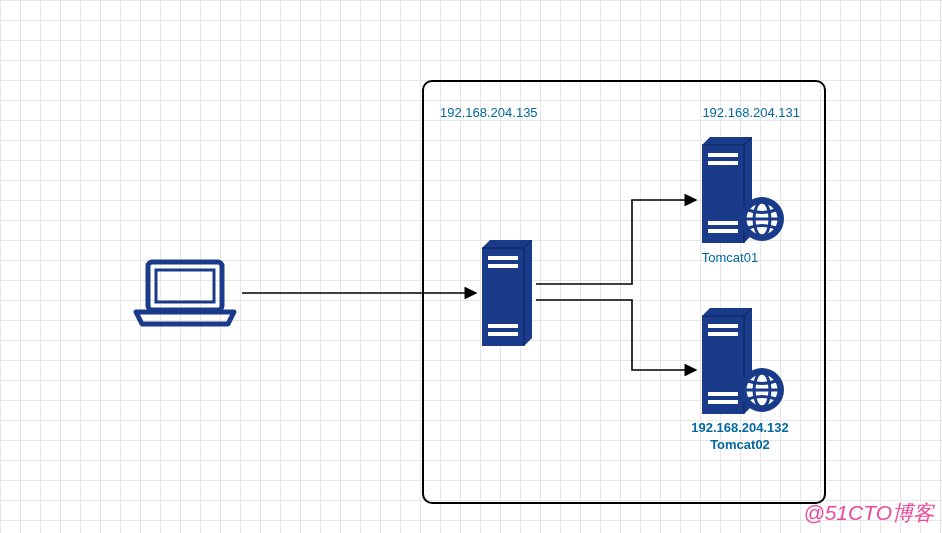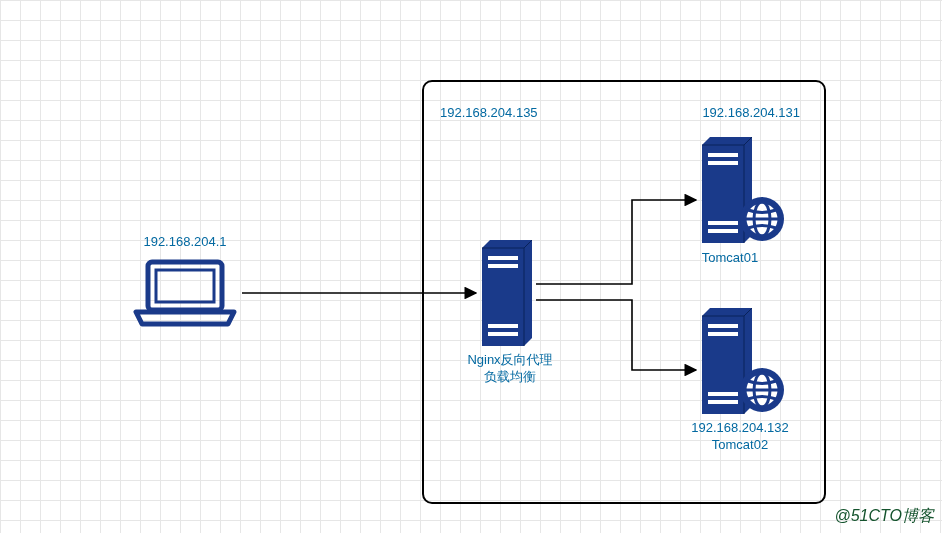--- a/index.html
+++ b/index.html
@@ -4,52 +4,47 @@
 <style>
   html,body{margin:0;padding:0;width:942px;height:533px;background:#fff;font-family:"Microsoft YaHei",Arial,sans-serif;color:#333;}
   .grid{position:absolute;inset:0;
     background-image:
       linear-gradient(to right,#e6e6e6 1px,transparent 1px),
       linear-gradient(to bottom,#e6e6e6 1px,transparent 1px);
     background-size:20px 20px;}
   .stage{position:relative;width:942px;height:533px;}
   .box{position:absolute;border:2px solid #000;border-radius:10px;}
   .label{position:absolute;font-size:13px;color:#0369a1;text-align:center;line-height:1.3;}
-  .watermark{position:absolute;right:8px;bottom:6px;font-size:16px;font-style:italic;color:#14532d;}
+  .watermark{position:absolute;right:8px;bottom:6px;font-size:21px;font-style:italic;color:#ec4899;}
   svg{position:absolute;overflow:visible;}
 </style>
 </head>
 <body>
 
 <div class="stage">
   <div class="grid"></div>
 
   <div class="box" style="left:422px;top:80px;width:400px;height:420px;"></div>
 
   <svg style="left:130px;top:258px;" width="110" height="70" viewBox="0 0 110 70">
     <rect x="18" y="4" width="74" height="48" rx="4" fill="none" stroke="#1a3a8a" stroke-width="5"></rect>
     <rect x="26" y="12" width="58" height="32" fill="none" stroke="#1a3a8a" stroke-width="3"></rect>
     <path d="M6 54 H104 L98 66 H12 Z" fill="none" stroke="#1a3a8a" stroke-width="5" stroke-linejoin="round"></path>
   </svg>
-  <div class="label" style="left:120px;top:234px;width:130px;">192.168.204.1</div>
 
   <svg style="left:480px;top:238px;" width="54" height="110" viewBox="0 0 54 110">
     <path d="M2 10 L10 2 H52 V100 L44 108 H2 Z" fill="#1a3a8a"></path>
     <path d="M2 10 H44 V108" fill="none" stroke="#09225a" stroke-width="1"></path>
     <path d="M44 10 L52 2" stroke="#09225a" stroke-width="1"></path>
     <rect x="8" y="18" width="30" height="4" fill="#fff"></rect>
     <rect x="8" y="26" width="30" height="4" fill="#fff"></rect>
     <rect x="8" y="86" width="30" height="4" fill="#fff"></rect>
     <rect x="8" y="94" width="30" height="4" fill="#fff"></rect>
   </svg>
   <div class="label" style="left:440px;top:105px;width:140px;text-align:left;">192.168.204.135</div>
-  <div class="label" style="left:440px;top:352px;width:140px;">
-    <span>Nginx反向代理</span><br>
-    <span>负载均衡</span>
-  </div>
 
   <svg style="left:700px;top:135px;" width="90" height="110" viewBox="0 0 90 110">
     <path d="M2 10 L10 2 H52 V100 L44 108 H2 Z" fill="#1a3a8a"></path>
     <path d="M2 10 H44 V108" fill="none" stroke="#09225a" stroke-width="1"></path>
     <path d="M44 10 L52 2" stroke="#09225a" stroke-width="1"></path>
     <rect x="8" y="18" width="30" height="4" fill="#fff"></rect>
     <rect x="8" y="26" width="30" height="4" fill="#fff"></rect>
     <rect x="8" y="86" width="30" height="4" fill="#fff"></rect>
     <rect x="8" y="94" width="30" height="4" fill="#fff"></rect>
     <g transform="translate(62,84)">
@@ -76,21 +71,21 @@
     <g transform="translate(62,84)">
       <circle r="22" fill="#1a3a8a"></circle>
       <circle r="17" fill="#fff"></circle>
       <circle r="17" fill="none" stroke="#1a3a8a" stroke-width="3"></circle>
       <ellipse rx="8" ry="17" fill="none" stroke="#1a3a8a" stroke-width="3"></ellipse>
       <line x1="-17" y1="0" x2="17" y2="0" stroke="#1a3a8a" stroke-width="3"></line>
       <path d="M-14 -9 Q0 -4 14 -9" fill="none" stroke="#1a3a8a" stroke-width="3"></path>
       <path d="M-14 9 Q0 4 14 9" fill="none" stroke="#1a3a8a" stroke-width="3"></path>
     </g>
   </svg>
-  <div class="label" style="left:670px;top:420px;width:140px;">
+  <div class="label" style="left:670px;top:420px;width:140px;font-weight:bold;">
     <span>192.168.204.132</span><br>
     <span>Tomcat02</span>
   </div>
 
   <svg style="left:0;top:0;" width="942" height="533">
     <defs>
       <marker id="arw" viewBox="0 0 10 10" refX="9" refY="5" markerWidth="8" markerHeight="8" orient="auto">
         <path d="M0 0 L10 5 L0 10 Z" fill="#000"></path>
       </marker>
     </defs>

